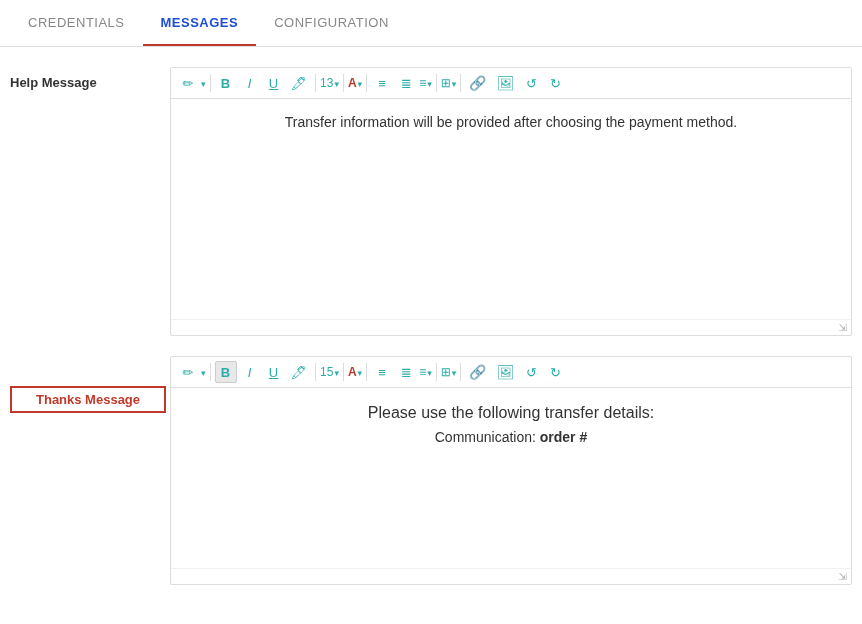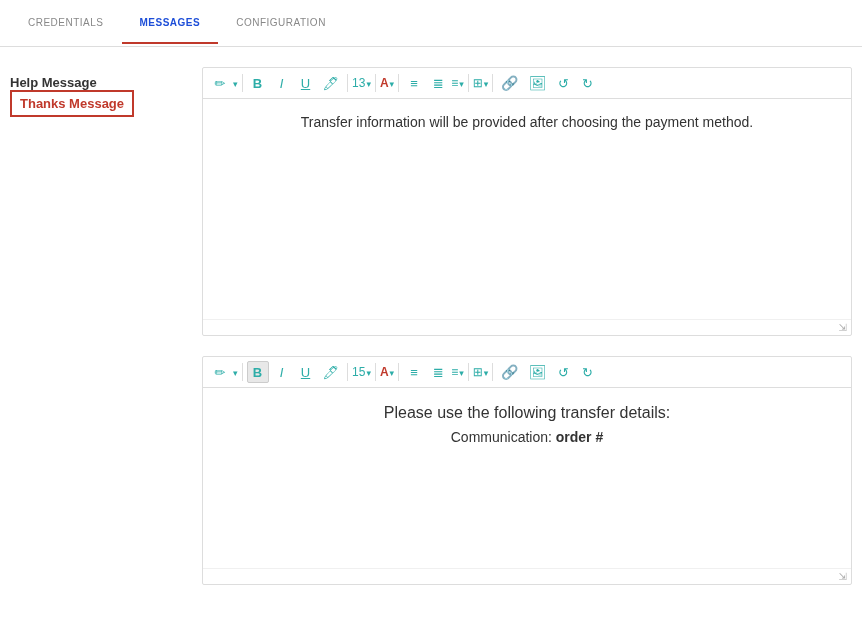--- a/index.html
+++ b/index.html
@@ -15,57 +15,57 @@
     
     .nav-tabs {
       display: flex;
       align-items: center;
       border-bottom: 1px solid #ddd;
       padding: 0 10px;
       height: 47px;
     }
     .nav-tab {
       padding: 14px 18px;
-      font-size: 10px;
+      font-size: 13px;
       font-weight: 400;
       color: #888;
       cursor: pointer;
       letter-spacing: 0.5px;
       text-transform: uppercase;
       border-bottom: 2px solid transparent;
       margin-bottom: -1px;
     }
     .nav-tab.active {
       color: #1d4ed8;
       border-bottom: 2px solid #c0392b;
       font-weight: 600;
     }
 
     
     .main-content {
       display: flex;
       padding: 20px 10px;
-      gap: 32px;
     }
 
     
     .labels-col {
       width: 160px;
       flex-shrink: 0;
     }
     .field-label {
       font-size: 13px;
       font-weight: 600;
       color: #333;
       padding-top: 8px;
     }
     .field-label.thanks {
+      margin-top: 296px;
       display: inline-block;
       border: 2px solid #c0392b;
-      padding: 4px 8px;
+      padding: 4px 24px;
       color: #c0392b;
       font-weight: 600;
     }
 
     
     .editors-col {
       flex: 1;
       display: flex;
       flex-direction: column;
       gap: 20px;

